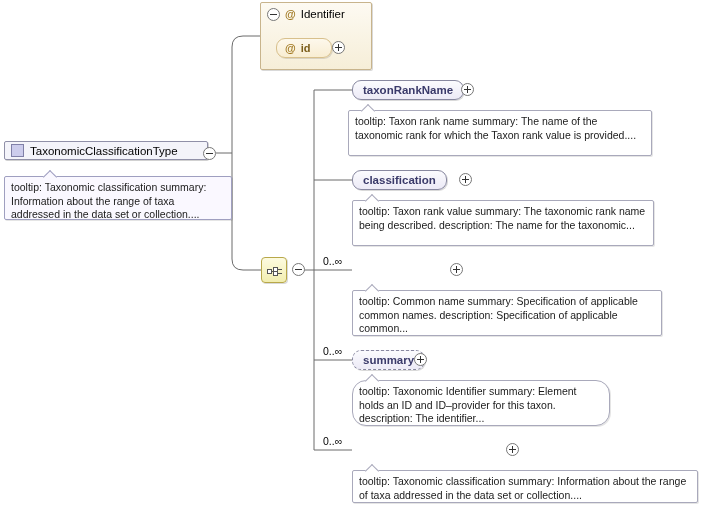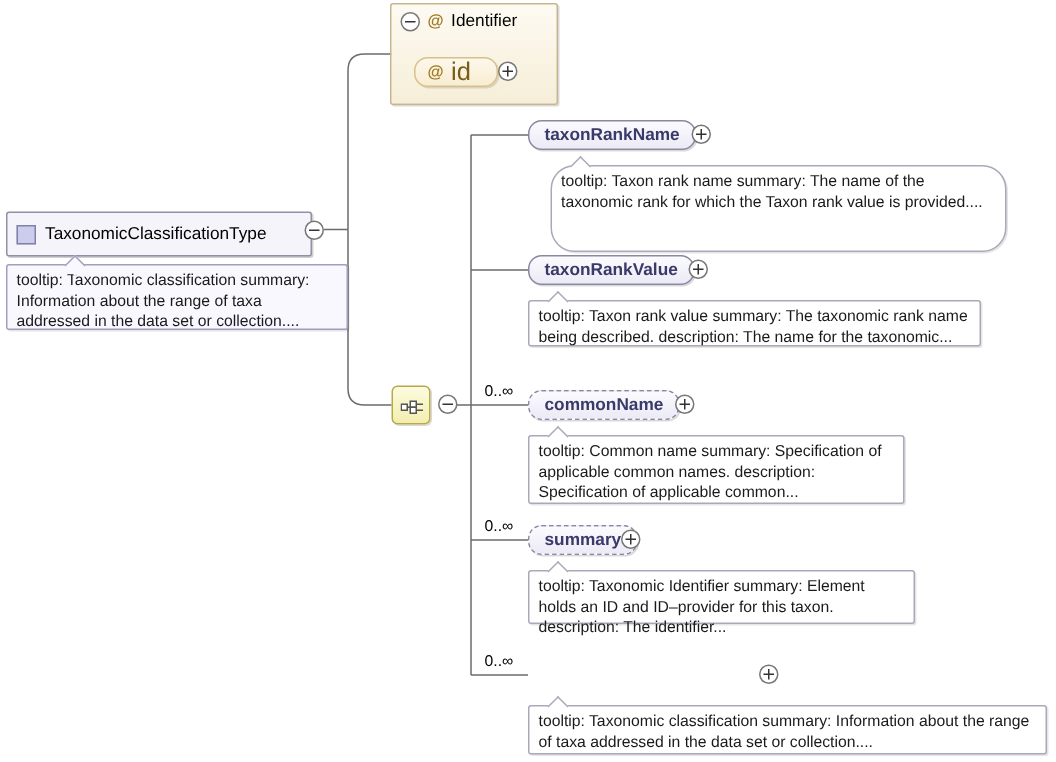--- a/index.html
+++ b/index.html
@@ -107,23 +107,23 @@
     align-items: center;
     gap: 5px;
     height: 20px;
     padding: 0 8px;
     border: 1px solid #d8c08c;
     border-radius: 9px;
     background: linear-gradient(to bottom, #fdf8ec 0%, #f8edd2 100%);
     box-shadow: 1px 1px 0 rgba(0,0,0,0.12);
   }
   .attr-item .label {
-    font-weight: normal;
+    font-weight: bold;
     color: #7a5c18;
-    font-size: 17px;
+    font-size: 11px;
   }
   .at-glyph {
     font-size: 11px;
     color: #a07820;
     font-weight: bold;
   }
 
   
   .circ {
     position: absolute;
@@ -243,21 +243,21 @@
       <span class="at-glyph">@</span>
       <span class="title">Identifier</span>
     </div>
   </div>
   <div class="attr-item" style="left:276px; top:38px; width:56px;">
     <span class="at-glyph">@</span>
     <span class="label">id</span>
   </div>
   <div class="circ plus" style="left:332px; top:41px;"></div>
 
-  <div class="node root-node" style="left:4px; top:141px; width:204px; height:30px;">
+  <div class="node root-node" style="left:4px; top:141px; width:204px; height:19px;">
     <span class="sq"></span>
     <span class="label">TaxonomicClassificationType</span>
   </div>
   <div class="circ" style="left:203px; top:147px;"></div>
 
   <div class="tooltip lav" style="left:4px; top:176px; width:228px; height:44px;">
     <span class="notch" style="left:40px;"></span>
     <span>tooltip: Taxonomic classification summary: Information about the range of taxa addressed in the data set or collection....</span>
   </div>
 
@@ -268,50 +268,47 @@
       <rect x="6.5" y="5.5" width="4" height="4" fill="#fff" stroke="#555"></rect>
       <path d="M4.5 5.5 H6.5 M11 3.5 H15 M11 7.5 H15" stroke="#555" fill="none"></path>
     </svg>
   </div>
   <div class="circ" style="left:292px; top:263px;"></div>
 
   <div class="node elem-node" style="left:352px; top:80px;">
     <span class="label">taxonRankName</span>
   </div>
   <div class="circ plus" style="left:461px; top:83px;"></div>
-  <div class="tooltip" style="left:367px; top:110px; width:304px; height:58px;border-radius:16px;">
+  <div class="tooltip" style="left:348px; top:110px; width:304px; height:46px;">
     <span class="notch"></span>
     <span>tooltip: Taxon rank name summary: The name of the taxonomic rank for which the Taxon rank value is provided....</span>
   </div>
 
   <div class="node elem-node" style="left:352px; top:170px;">
-    <span class="label">taxonRankValue</span>
+    <span class="label">classification</span>
   </div>
   <div class="circ plus" style="left:459px; top:173px;"></div>
-  <div class="tooltip" style="left:352px; top:200px; width:302px; height:31px;">
+  <div class="tooltip" style="left:352px; top:200px; width:302px; height:46px;">
     <span class="notch"></span>
     <span>tooltip: Taxon rank value summary: The taxonomic rank name being described. description: The name for the taxonomic...</span>
   </div>
 
   <div class="occur" style="left:323px; top:255px;">0..∞</div>
-  <div class="node elem-node dashed" style="left:352px; top:260px;">
-    <span class="label">commonName</span>
-  </div>
   <div class="circ plus" style="left:450px; top:263px;"></div>
-  <div class="tooltip" style="left:352px; top:290px; width:251px; height:46px;">
+  <div class="tooltip" style="left:352px; top:290px; width:310px; height:46px;">
     <span class="notch"></span>
     <span>tooltip: Common name summary: Specification of applicable common names. description: Specification of applicable common...</span>
   </div>
 
   <div class="occur" style="left:323px; top:345px;">0..∞</div>
   <div class="node elem-node dashed" style="left:352px; top:350px;">
     <span class="label">summary</span>
   </div>
   <div class="circ plus" style="left:414px; top:353px;"></div>
-  <div class="tooltip" style="left:352px; top:380px; width:258px; height:36px;">
+  <div class="tooltip" style="left:352px; top:380px; width:258px; height:46px;border-radius:14px;">
     <span class="notch"></span>
     <span>tooltip: Taxonomic Identifier summary: Element holds an ID and ID–provider for this taxon. description: The identifier...</span>
   </div>
 
   <div class="occur" style="left:323px; top:435px;">0..∞</div>
   <div class="circ plus" style="left:506px; top:443px;"></div>
   <div class="tooltip" style="left:352px; top:470px; width:346px; height:33px;">
     <span class="notch"></span>
     <span>tooltip: Taxonomic classification summary: Information about the range of taxa addressed in the data set or collection....</span>
   </div>

